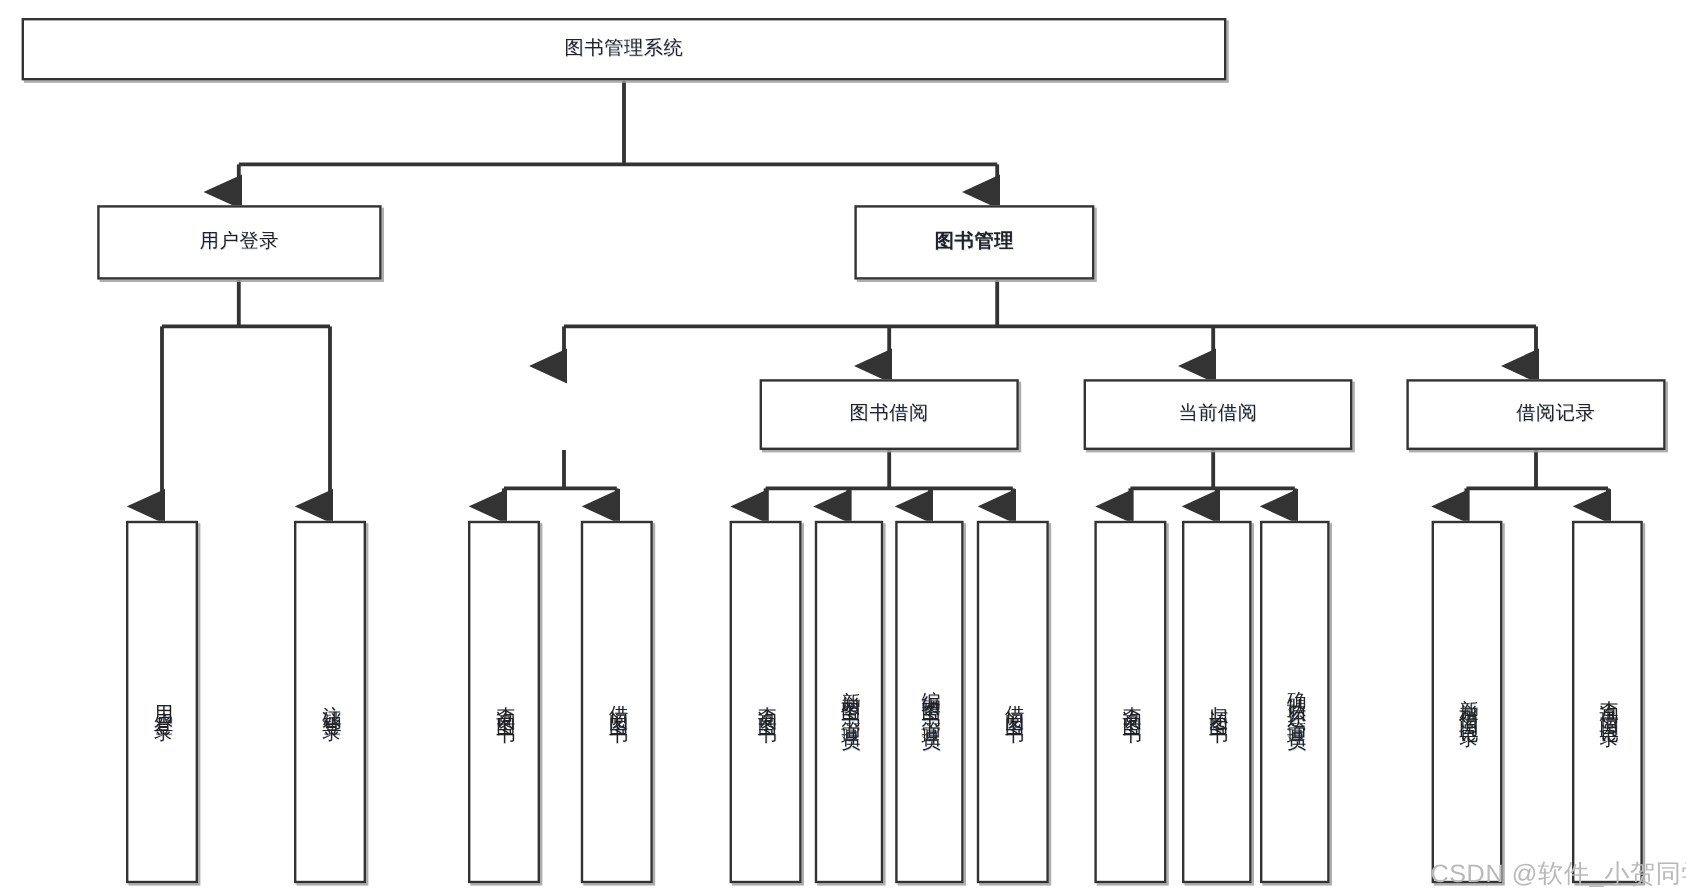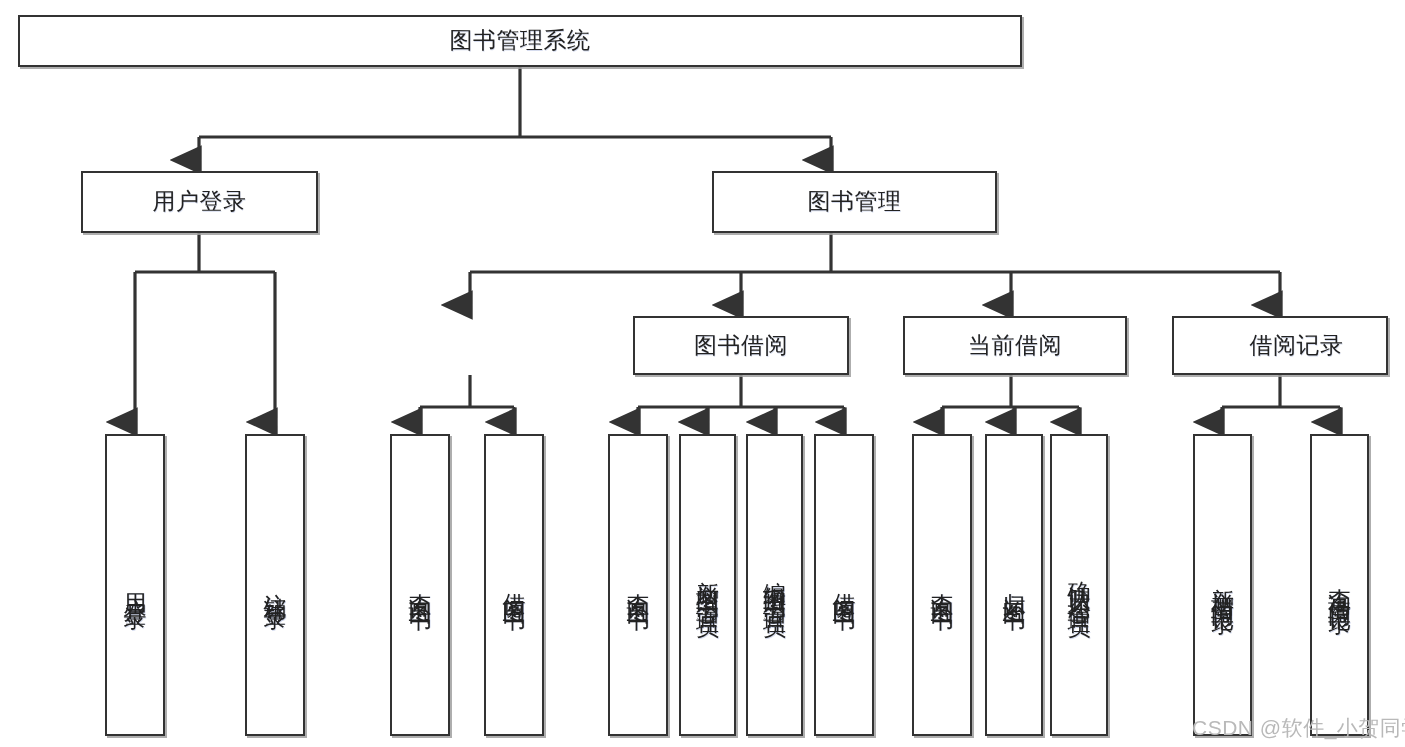--- a/index.html
+++ b/index.html
@@ -29,21 +29,21 @@
     box-sizing: border-box;
     background: #ffffff;
     border: 2.2px solid #333333;
     box-shadow: 2px 2px 0 0 rgba(160,160,160,0.85);
     display: flex;
     align-items: center;
     justify-content: center;
   }
   .node-label {
     color: #222222;
-    font-size: 23px;
+    font-size: 16px;
     line-height: 1.18;
     letter-spacing: 0.5px;
     text-align: center;
     white-space: nowrap;
     text-shadow: 0.6px 0.6px 0 rgba(120,140,200,0.30);
   }
   .node-box.vertical .node-label {
     writing-mode: vertical-rl;
     text-orientation: upright;
     letter-spacing: 5px;
@@ -119,21 +119,21 @@
     </g>
   </svg>
 
   <div class="node-box" style="left:18px; top:15px; width:1004px; height:52px;">
     <span class="node-label">图书管理系统</span>
   </div>
 
   <div class="node-box" style="left:81px; top:171px; width:237px; height:62px;">
     <span class="node-label">用户登录</span>
   </div>
-  <div class="node-box" style="left:712px; top:171px; width:285px; height:62px;">
+  <div class="node-box" style="left:712px; top:171px; width:200px; height:62px;font-weight:bold;">
     <span class="node-label">图书管理</span>
   </div>
 
   <div class="node-box" style="left:633px; top:316px; width:216px; height:59px;">
     <span class="node-label">图书借阅</span>
   </div>
   <div class="node-box" style="left:903px; top:316px; width:224px; height:59px;">
     <span class="node-label">当前借阅</span>
   </div>
   <div class="node-box" style="left:1172px; top:316px; width:216px; height:59px;padding-left:33px;">

